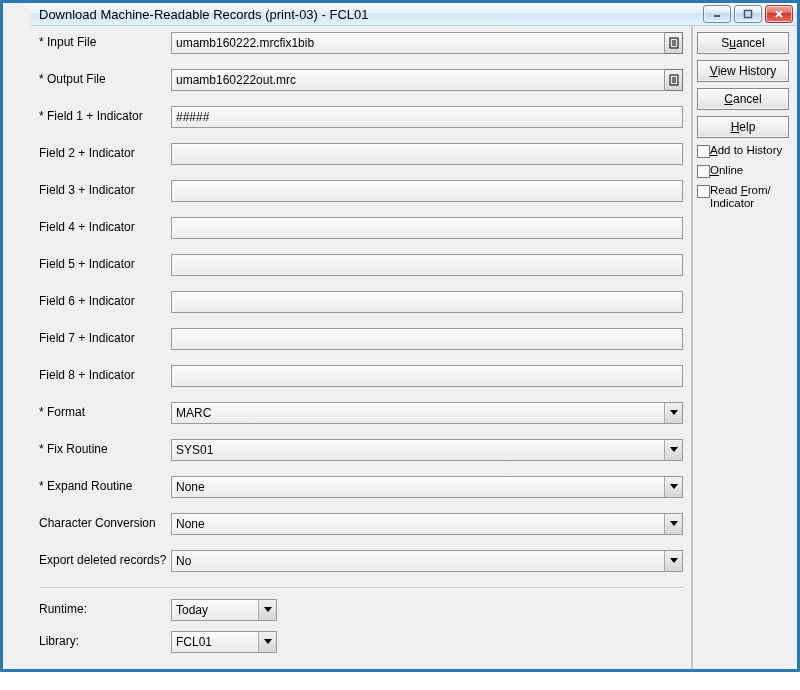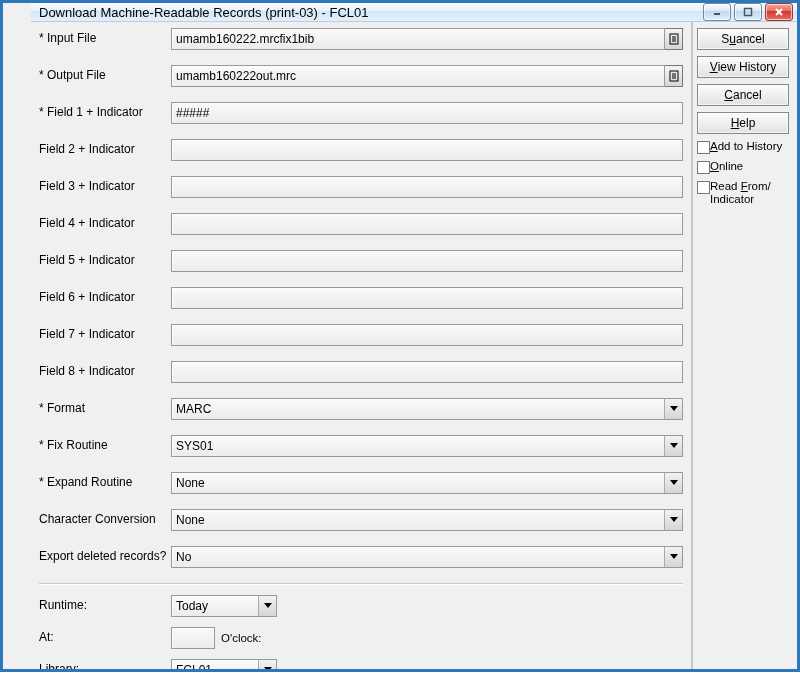--- a/index.html
+++ b/index.html
@@ -351,27 +351,20 @@
             <span>Today</span>
             <div class="caret">
                 <svg viewBox="0 0 8 6">
                   <polygon points="0,0 8,0 4,5" fill="#000"></polygon>
                 </svg>
               </div>
           </div>
         </div>
       </div>
 
-      <div class="row tight">
-        <div class="lbl">At:</div>
-        <div class="field-wrap">
-          <input class="text tiny" value="" style="">
-          <span class="oclock">O'clock:</span>
-        </div>
-      </div>
 
       <div class="row tight">
         <div class="lbl">Library:</div>
         <div class="field-wrap">
           <div class="select small">
             <span>FCL01</span>
             <div class="caret">
                 <svg viewBox="0 0 8 6">
                   <polygon points="0,0 8,0 4,5" fill="#000"></polygon>
                 </svg>

